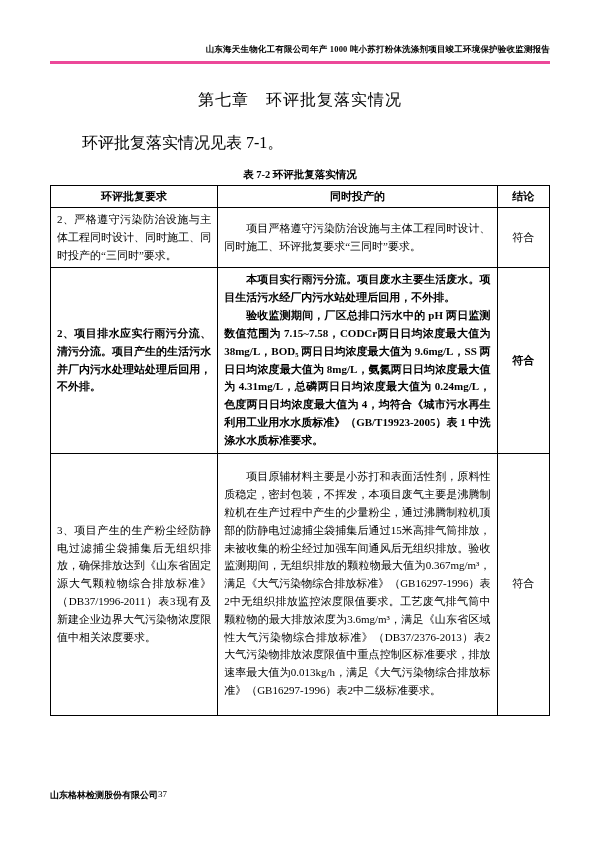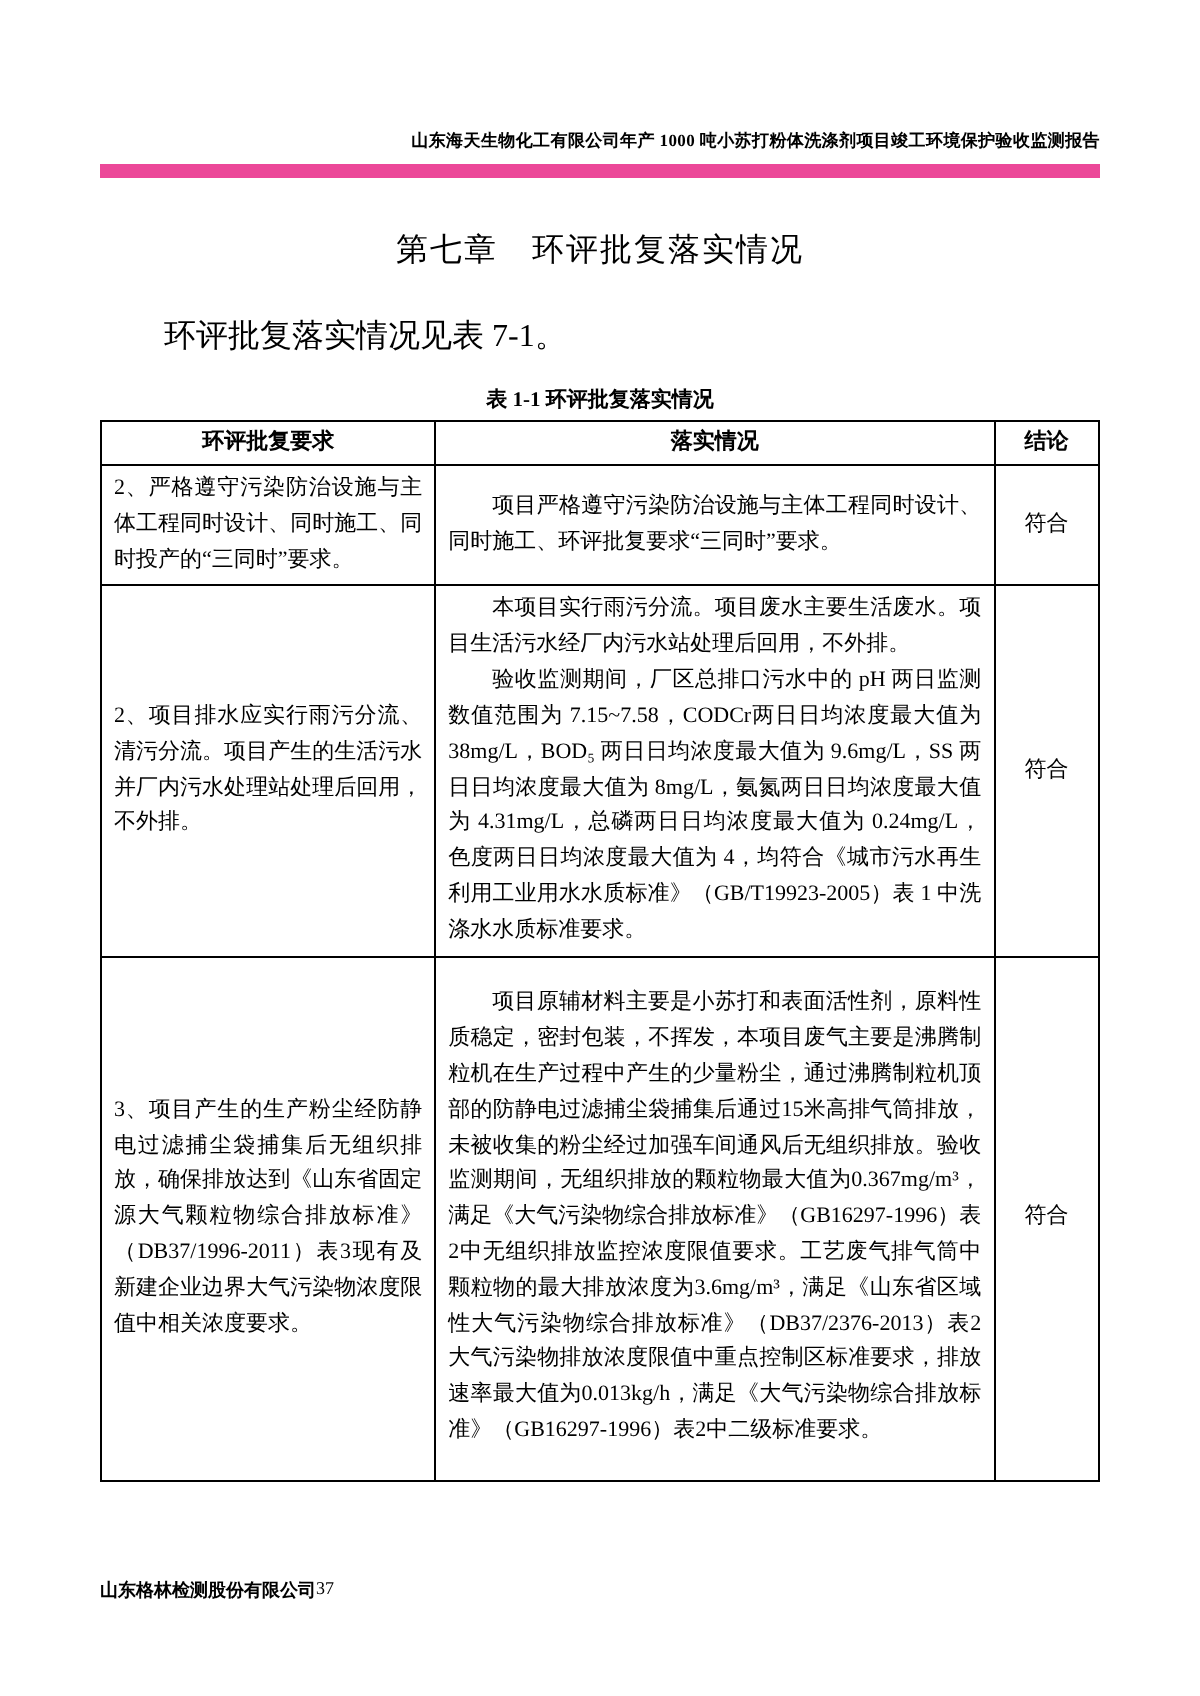--- a/index.html
+++ b/index.html
@@ -9,22 +9,22 @@
     width: 600px;
     height: 848px;
     margin: 0 auto;
     background: #ffffff;
     font-family: "Liberation Serif", "DejaVu Serif", serif;
     color: #000;
     overflow: hidden;
   }
   .content { padding: 0 50px; }
   .page-header {
-    padding-top: 65px;
-    border-bottom: 7px solid #ec4899;
+    padding-top: 44px;
+    border-bottom: 3px solid #ec4899;
     padding-bottom: 5px;
     margin: 0 0 0 0;
   }
   .page-header .header-text {
     font-size: 8.5px;
     font-weight: bold;
     text-align: right;
     letter-spacing: 0.2px;
   }
   .chapter-title {
@@ -73,21 +73,21 @@
   }
   td.impl p {
     text-indent: 2em;
     text-align: justify;
   }
   td.concl {
     text-align: center;
     margin-left: 32px;
   }
   tr.row-1 td { height: 58px; }
-  tr.row-2 td { height: 176px; }
+  tr.row-2 td { height: 176px; font-weight: bold; }
   tr.row-3 td { height: 262px; }
   .page-footer {
     position: absolute;
     left: 0;
     right: 16px;
     bottom: 46px;
     padding: 0 50px;
     font-size: 9px;
     margin-top: 16px;
   }
@@ -107,32 +107,32 @@
   <div class="content">
 
     <header class="page-header">
       <div class="header-text">山东海天生物化工有限公司年产 1000 吨小苏打粉体洗涤剂项目竣工环境保护验收监测报告</div>
     </header>
 
     <h1 class="chapter-title">第七章　环评批复落实情况</h1>
 
     <p class="intro">环评批复落实情况见表 7-1。</p>
 
-    <div class="table-caption">表 1-1 环评批复落实情况</div>
+    <div class="table-caption">表 7-2 环评批复落实情况</div>
 
     <table class="compliance">
       <colgroup>
         <col class="c-req">
         <col class="c-impl">
         <col class="c-concl">
       </colgroup>
       <thead>
         <tr>
           <th>环评批复要求</th>
-          <th>落实情况</th>
+          <th>同时投产的</th>
           <th>结论</th>
         </tr>
       </thead>
       <tbody>
         <tr class="row-1">
           <td class="req">
             <p>2、严格遵守污染防治设施与主体工程同时设计、同时施工、同时投产的“三同时”要求。</p>
           </td>
           <td class="impl">
             <p>项目严格遵守污染防治设施与主体工程同时设计、同时施工、环评批复要求“三同时”要求。</p>

